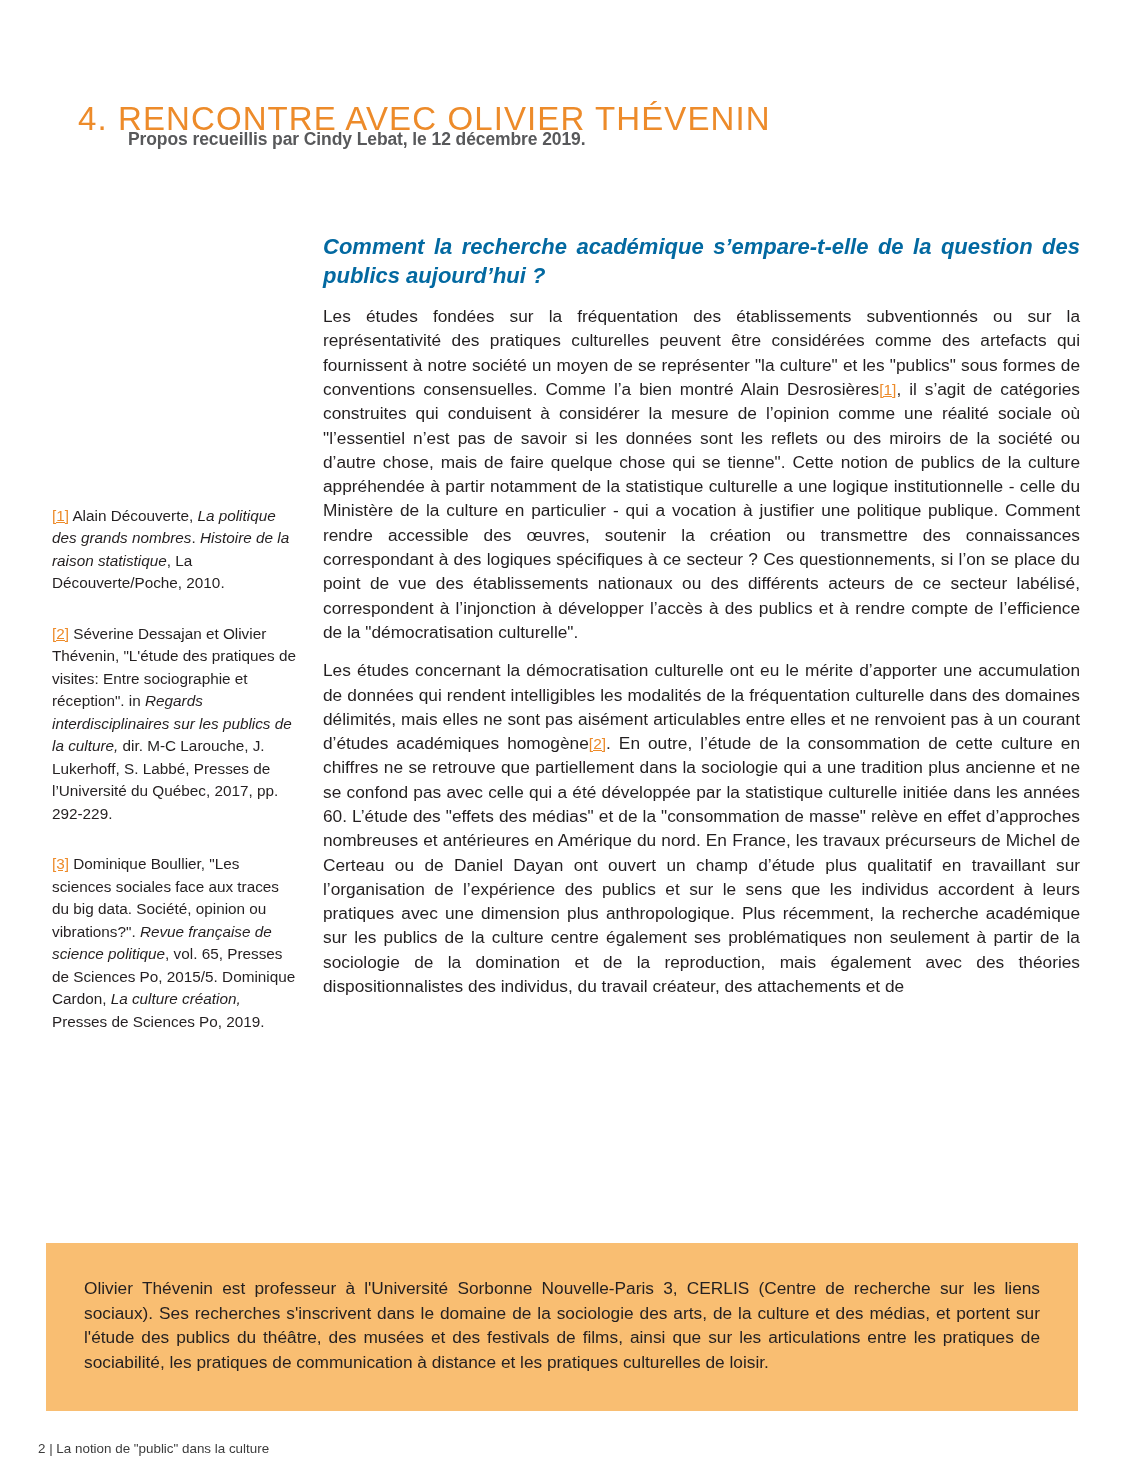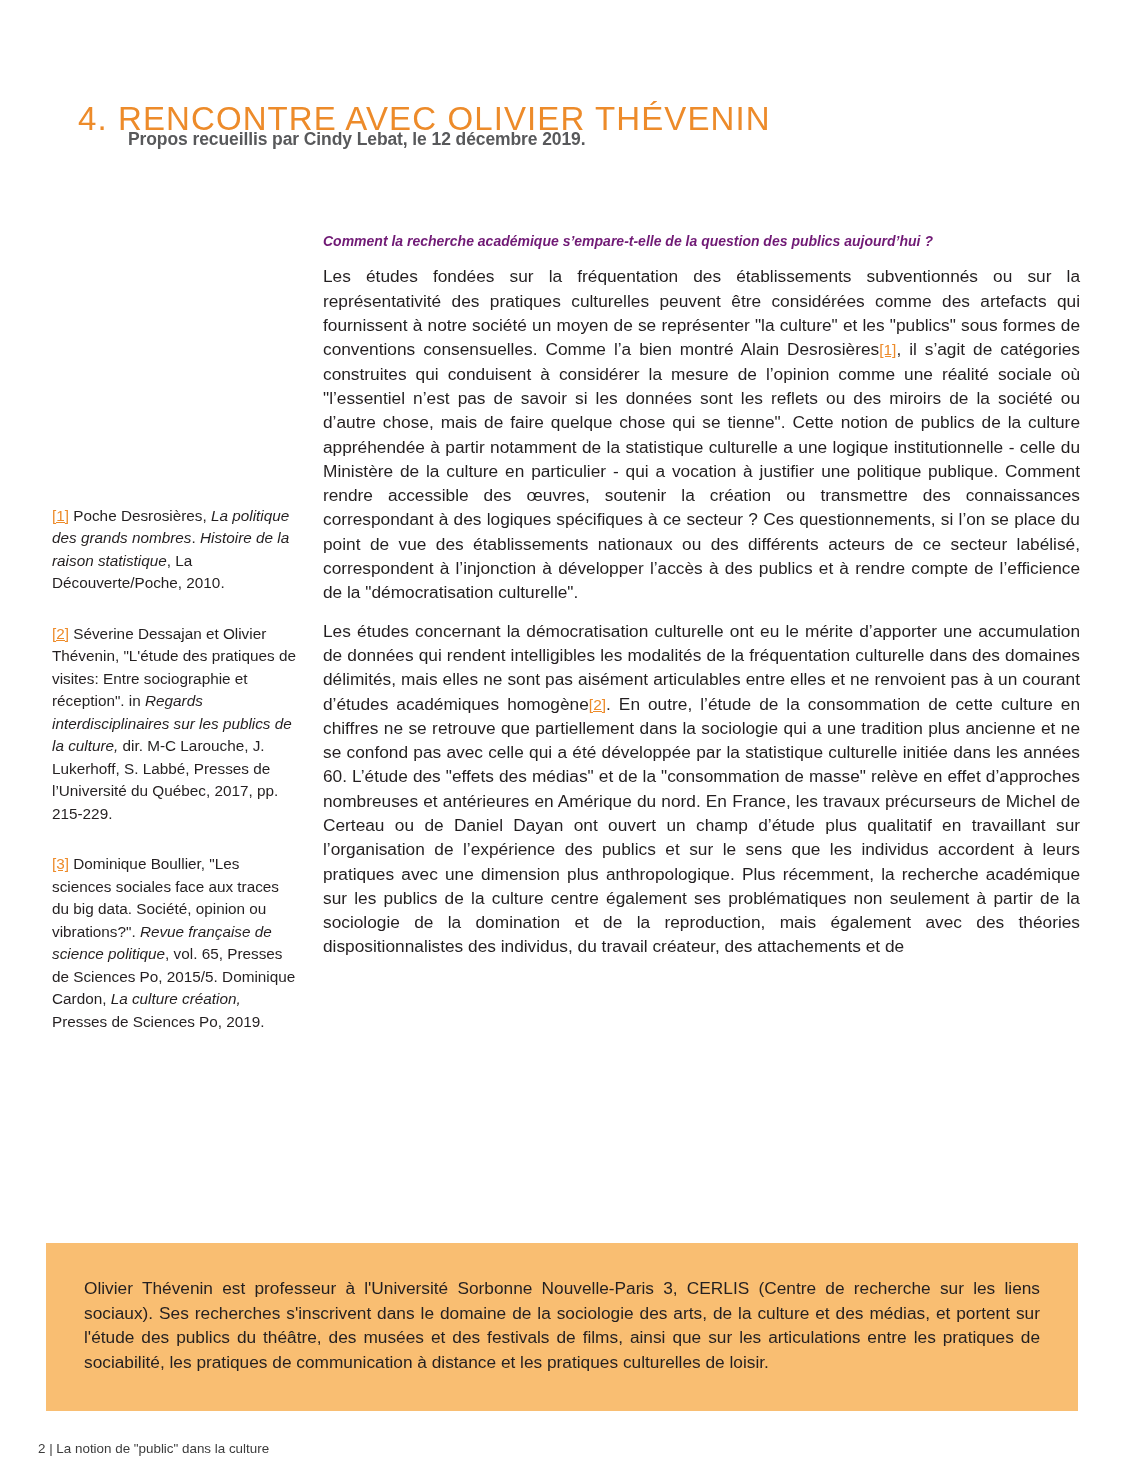--- a/index.html
+++ b/index.html
@@ -70,24 +70,24 @@
 
   
   .main {
     position: absolute;
     left: 323px;
     top: 232px;
     width: 757px;
   }
 
   .q-heading {
-    color: #701a75;
+    color: #0369a1;
     font-weight: bold;
     font-style: italic;
-    font-size: 14px;
+    font-size: 22px;
     line-height: 1.32;
     text-align: justify;
     margin: 0 0 14px 0;
   }
 
   .body-p {
     font-size: 17.3px;
     line-height: 1.405;
     text-align: justify;
     text-justify: inter-word;
@@ -142,25 +142,25 @@
 <body>
 
 <div class="page">
 
   <h1 class="doc-title">4. RENCONTRE AVEC OLIVIER THÉVENIN</h1>
 
   <div class="doc-subtitle">Propos recueillis par Cindy Lebat, le 12 décembre 2019.</div>
 
   <aside class="sidebar">
     <div class="note">
-      <span class="marker">[1]</span><span> Poche Desrosières, </span><i>La politique des grands nombres</i><span>. </span><i>Histoire de la raison statistique</i><span>, La Découverte/Poche, 2010.</span>
+      <span class="marker">[1]</span><span> Alain Découverte, </span><i>La politique des grands nombres</i><span>. </span><i>Histoire de la raison statistique</i><span>, La Découverte/Poche, 2010.</span>
     </div>
 
     <div class="note">
-      <span class="marker">[2]</span><span> Séverine Dessajan et Olivier Thévenin, "L'étude des pratiques de visites: Entre sociographie et réception". in </span><i>Regards interdisciplinaires sur les publics de la culture,</i><span> dir. M-C Larouche, J. Lukerhoff, S. Labbé, Presses de l’Université du Québec, 2017, pp. 215-229.</span>
+      <span class="marker">[2]</span><span> Séverine Dessajan et Olivier Thévenin, "L'étude des pratiques de visites: Entre sociographie et réception". in </span><i>Regards interdisciplinaires sur les publics de la culture,</i><span> dir. M-C Larouche, J. Lukerhoff, S. Labbé, Presses de l’Université du Québec, 2017, pp. 292-229.</span>
     </div>
 
     <div class="note">
       <span class="marker">[3]</span><span> Dominique Boullier, "Les sciences sociales face aux traces du big data. Société, opinion ou vibrations?". </span><i>Revue française de science politique</i><span>, vol. 65, Presses de Sciences Po, 2015/5. Dominique Cardon, </span><i>La culture création,</i><span> Presses de Sciences Po, 2019.</span>
     </div>
   </aside>
 
   <div class="main">
 
     <p class="q-heading">Comment la recherche académique s’empare-t-elle de la question des publics aujourd’hui ?</p>

